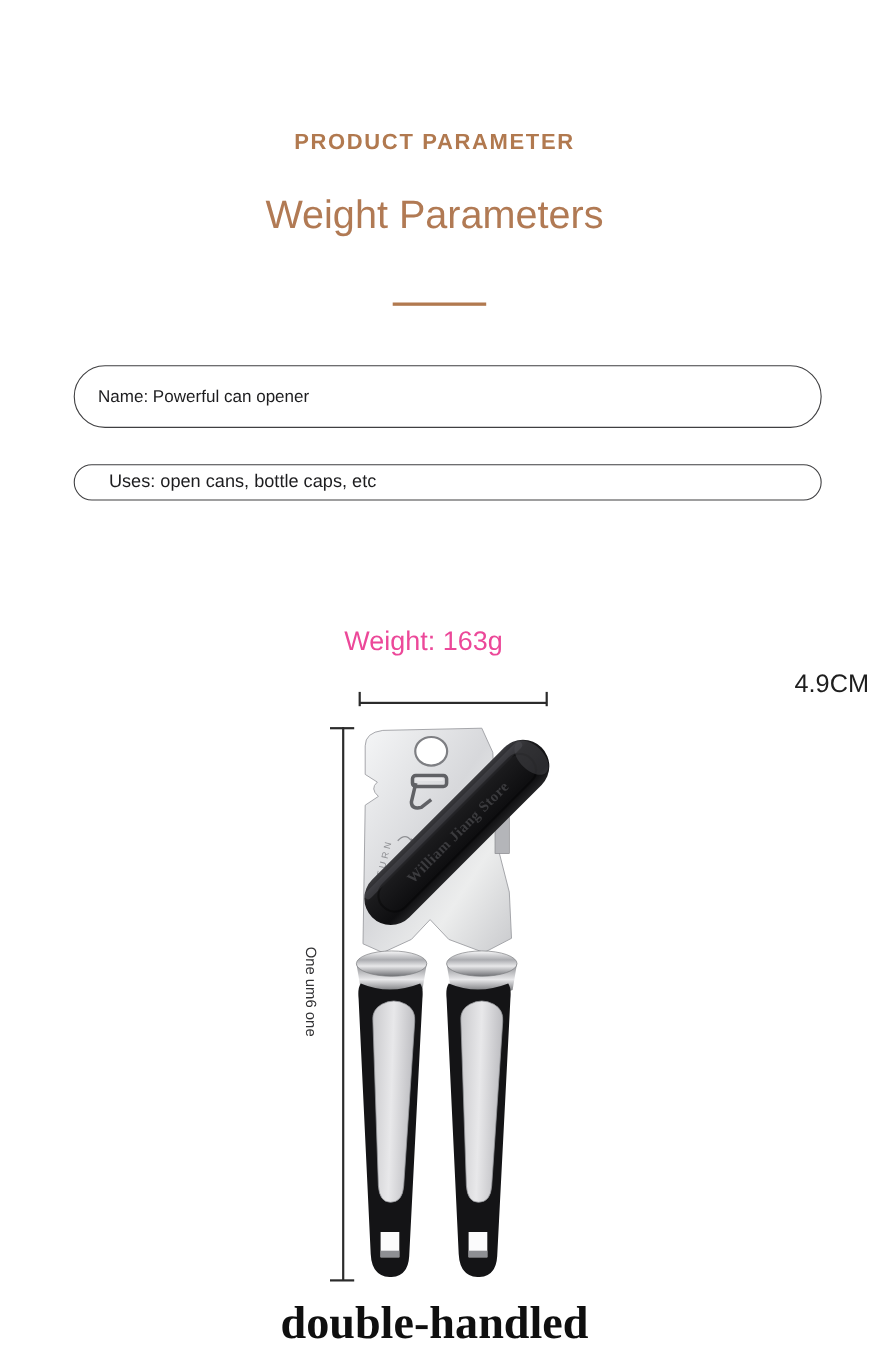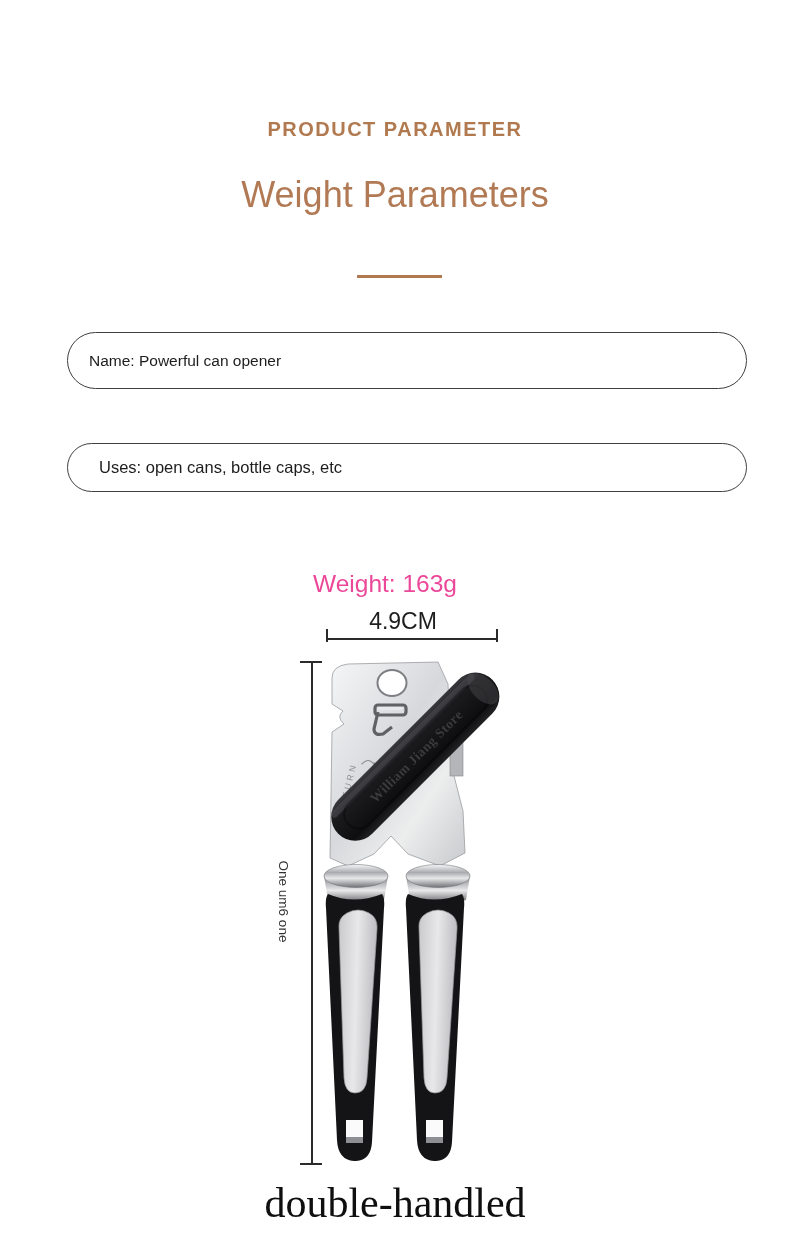--- a/index.html
+++ b/index.html
@@ -39,21 +39,21 @@
   .spec-card {
     position: absolute;
     left: 67px;
     width: 680px;
     border: 1px solid #3f3f41;
     background: #ffffff;
     display: flex;
     align-items: center;
   }
   .spec-card.row1 { top: 332px; height: 57px; border-radius: 29px; }
-  .spec-card.row2 { top: 443px; height: 49px; border-radius: 25px; }
+  .spec-card.row2 { top: 422px; height: 33px; border-radius: 25px; }
   .spec-name {
     position: absolute; left: 21px; top: 0; bottom: 0;
     display: flex; align-items: center;
     font-size: 15.5px; color: #1d1d1f;
   }
   .spec-material {
     position: absolute; left: 383px; top: 0; bottom: 0;
     display: flex; align-items: center;
     font-size: 18px; color: #1d1d1f;
   }
@@ -65,21 +65,21 @@
   .weight {
     position: absolute;
     top: 570px; left: 0; right: 20px;
     text-align: center;
     font-size: 24.5px;
     color: #ec4899;
   }
   .width-dim {
     position: absolute;
     top: 608px; left: 0; right: 0;
-    text-align: center;
+    text-align: right;
     font-size: 23px;
     font-weight: 500;
     color: #1e1e1e;
     padding-left: 16px;
   }
   .measure { position: absolute; background: #2b2b2b; }
   .h-line   { top: 638px; left: 327px; width: 170px; height: 1.5px; }
   .h-tick-l { top: 629px; left: 326px; width: 1.5px; height: 13px; }
   .h-tick-r { top: 629px; left: 496px; width: 1.5px; height: 13px; }
   .v-line   { top: 661px; left: 311px; width: 1.5px; height: 503px; }
@@ -99,21 +99,21 @@
     position: absolute;
     top: 648px; left: 290px;
     width: 240px; height: 530px;
   }
   .footer-caption {
     position: absolute;
     top: 1179px; left: 0; right: 0;
     text-align: center;
     font-family: "Liberation Serif", serif;
     font-size: 42px;
-    font-weight: 400;
+    font-weight: 700;
     color: #0f0f0f;
   }
 </style>
 </head>
 <body>
 
 <div class="page">
 
   <div class="eyebrow">PRODUCT PARAMETER</div>
   <div class="title">Weight Parameters</div>

